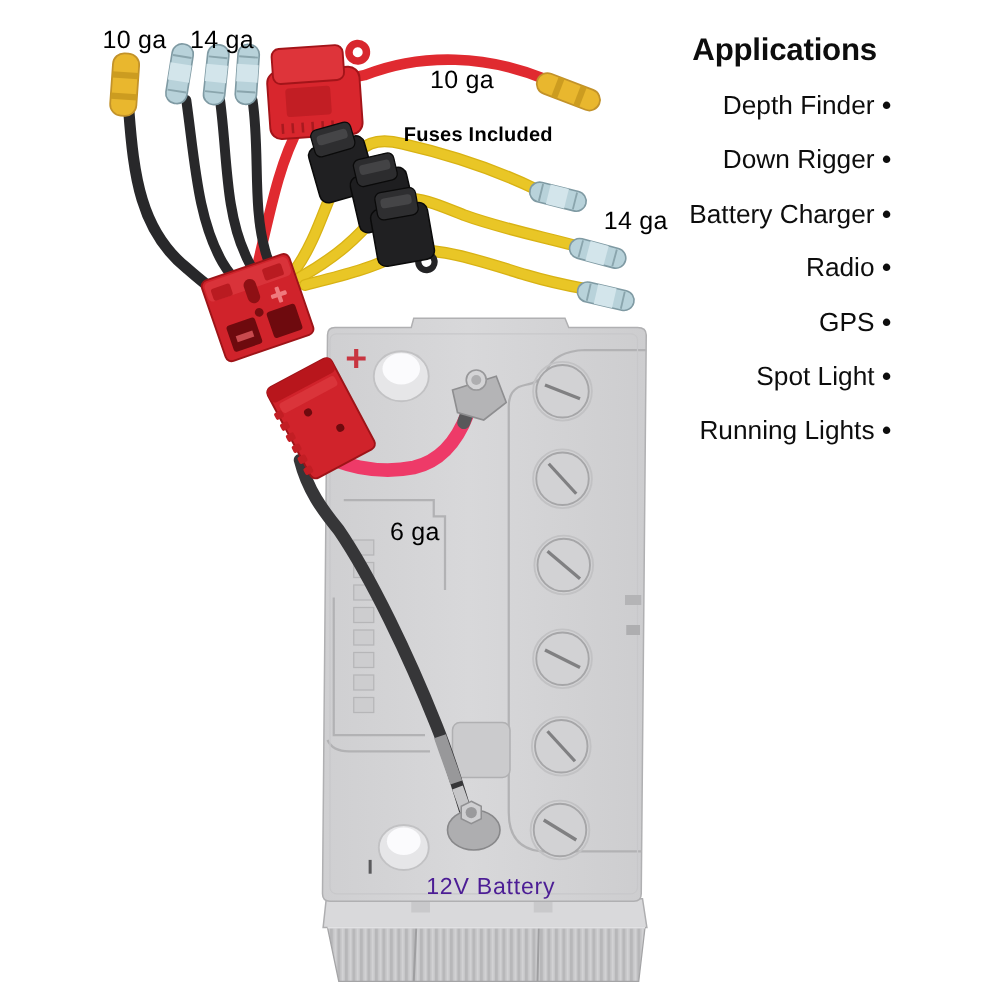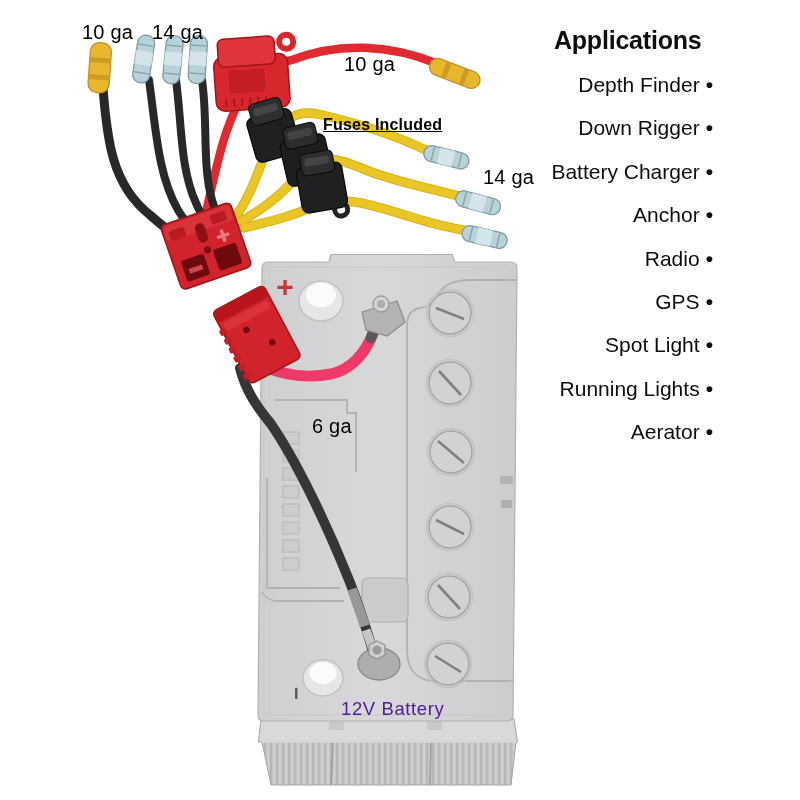--- a/index.html
+++ b/index.html
@@ -275,31 +275,29 @@
     <g>
       <ellipse cx="379" cy="664" rx="21" ry="16" fill="#aeaeb0" stroke="#88888a" stroke-width="1.3"></ellipse>
       <path d="M377,641 L385,645 L385,655 L377,659 L369,655 L369,645 Z" fill="#cfcfd1" stroke="#909092" stroke-width="1.2"></path>
       <circle cx="377" cy="650" r="4.5" fill="#9a9a9c"></circle>
     </g>
   </svg>
 
   <div class="lbl" style="left:82px; top:21px;">10 ga</div>
   <div class="lbl" style="left:152px; top:21px;">14 ga</div>
   <div class="lbl" style="left:344px; top:53px;">10 ga</div>
-  <div class="lbl lbl-bold" style="left:323px; top:116px;text-decoration:underline;">Fuses Included</div>
+  <div class="lbl lbl-bold" style="left:323px; top:100px;">Fuses Included</div>
   <div class="lbl" style="left:483px; top:166px;">14 ga</div>
   <div class="lbl" style="left:312px; top:415px;">6 ga</div>
   <div class="lbl lbl-battery" style="left:341px; top:698px;">12V Battery</div>
 
   <div class="apps">
     <div class="apps-title">Applications</div>
     <div class="apps-item"><span>Depth Finder</span><span class="apps-bullet">•</span></div>
     <div class="apps-item"><span>Down Rigger</span><span class="apps-bullet">•</span></div>
     <div class="apps-item"><span>Battery Charger</span><span class="apps-bullet">•</span></div>
-    <div class="apps-item"><span>Anchor</span><span class="apps-bullet">•</span></div>
     <div class="apps-item"><span>Radio</span><span class="apps-bullet">•</span></div>
     <div class="apps-item"><span>GPS</span><span class="apps-bullet">•</span></div>
     <div class="apps-item"><span>Spot Light</span><span class="apps-bullet">•</span></div>
     <div class="apps-item"><span>Running Lights</span><span class="apps-bullet">•</span></div>
-    <div class="apps-item"><span>Aerator</span><span class="apps-bullet">•</span></div>
   </div>
 
 </div>
 
 </body></html>

